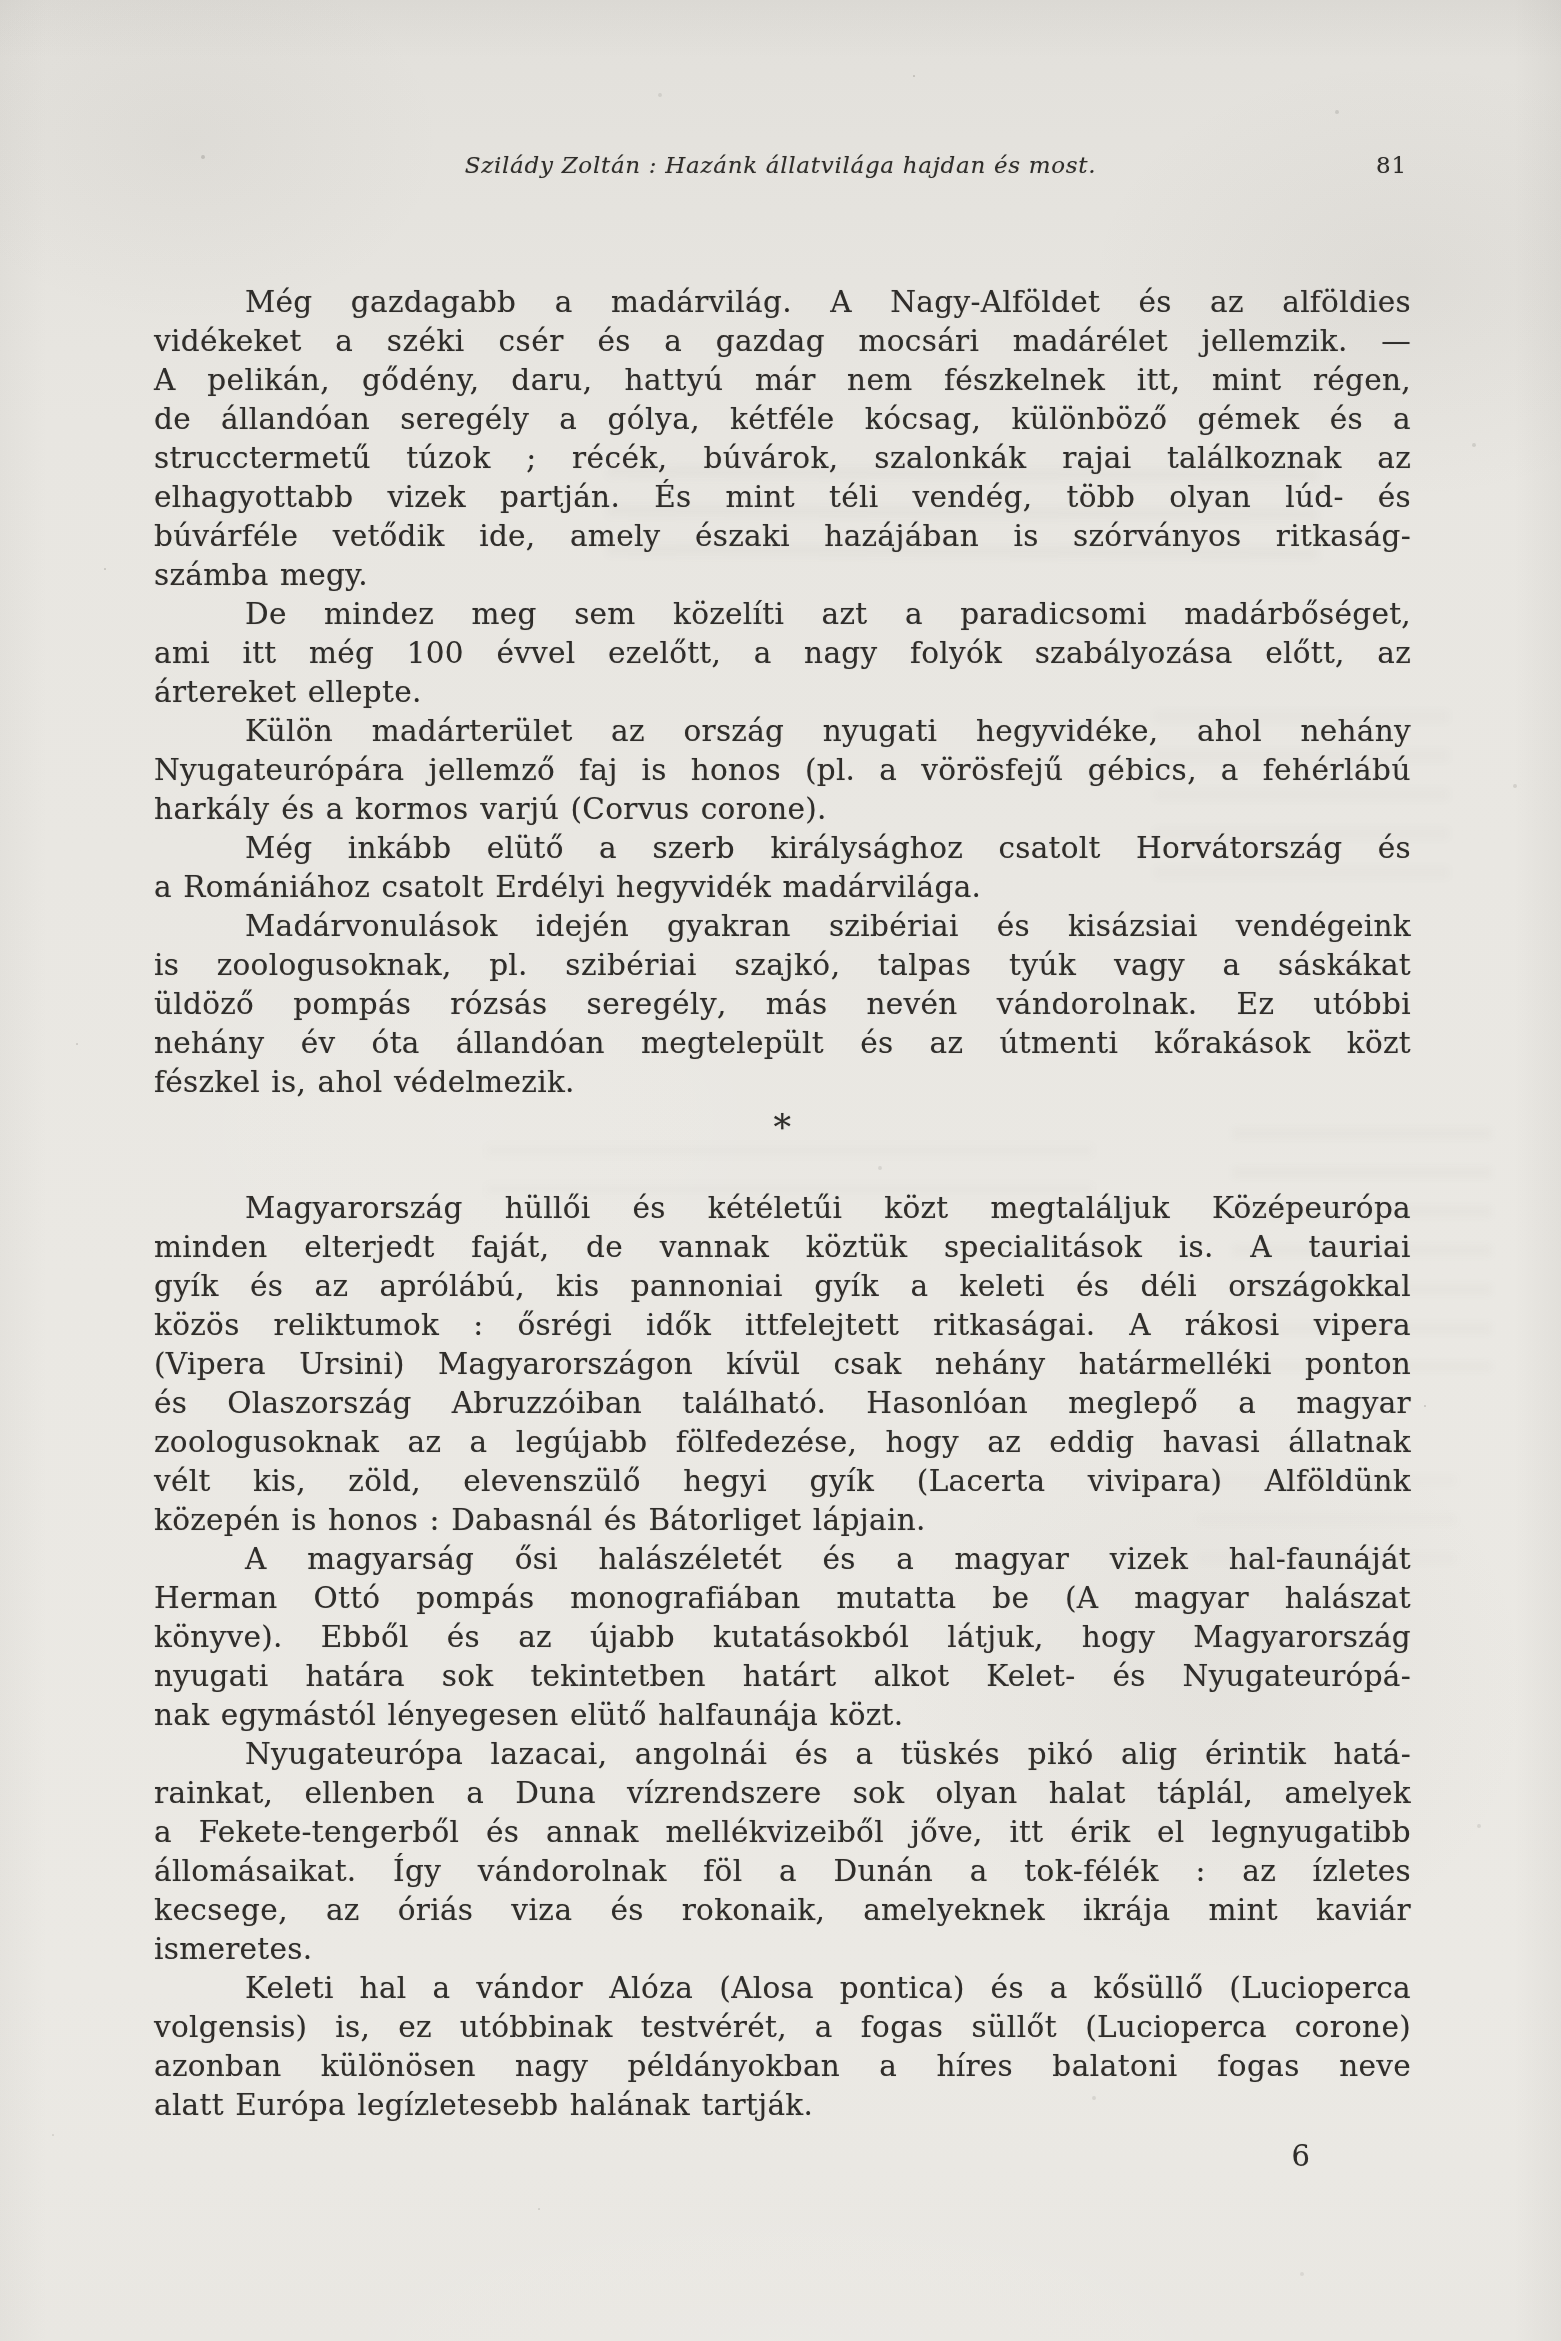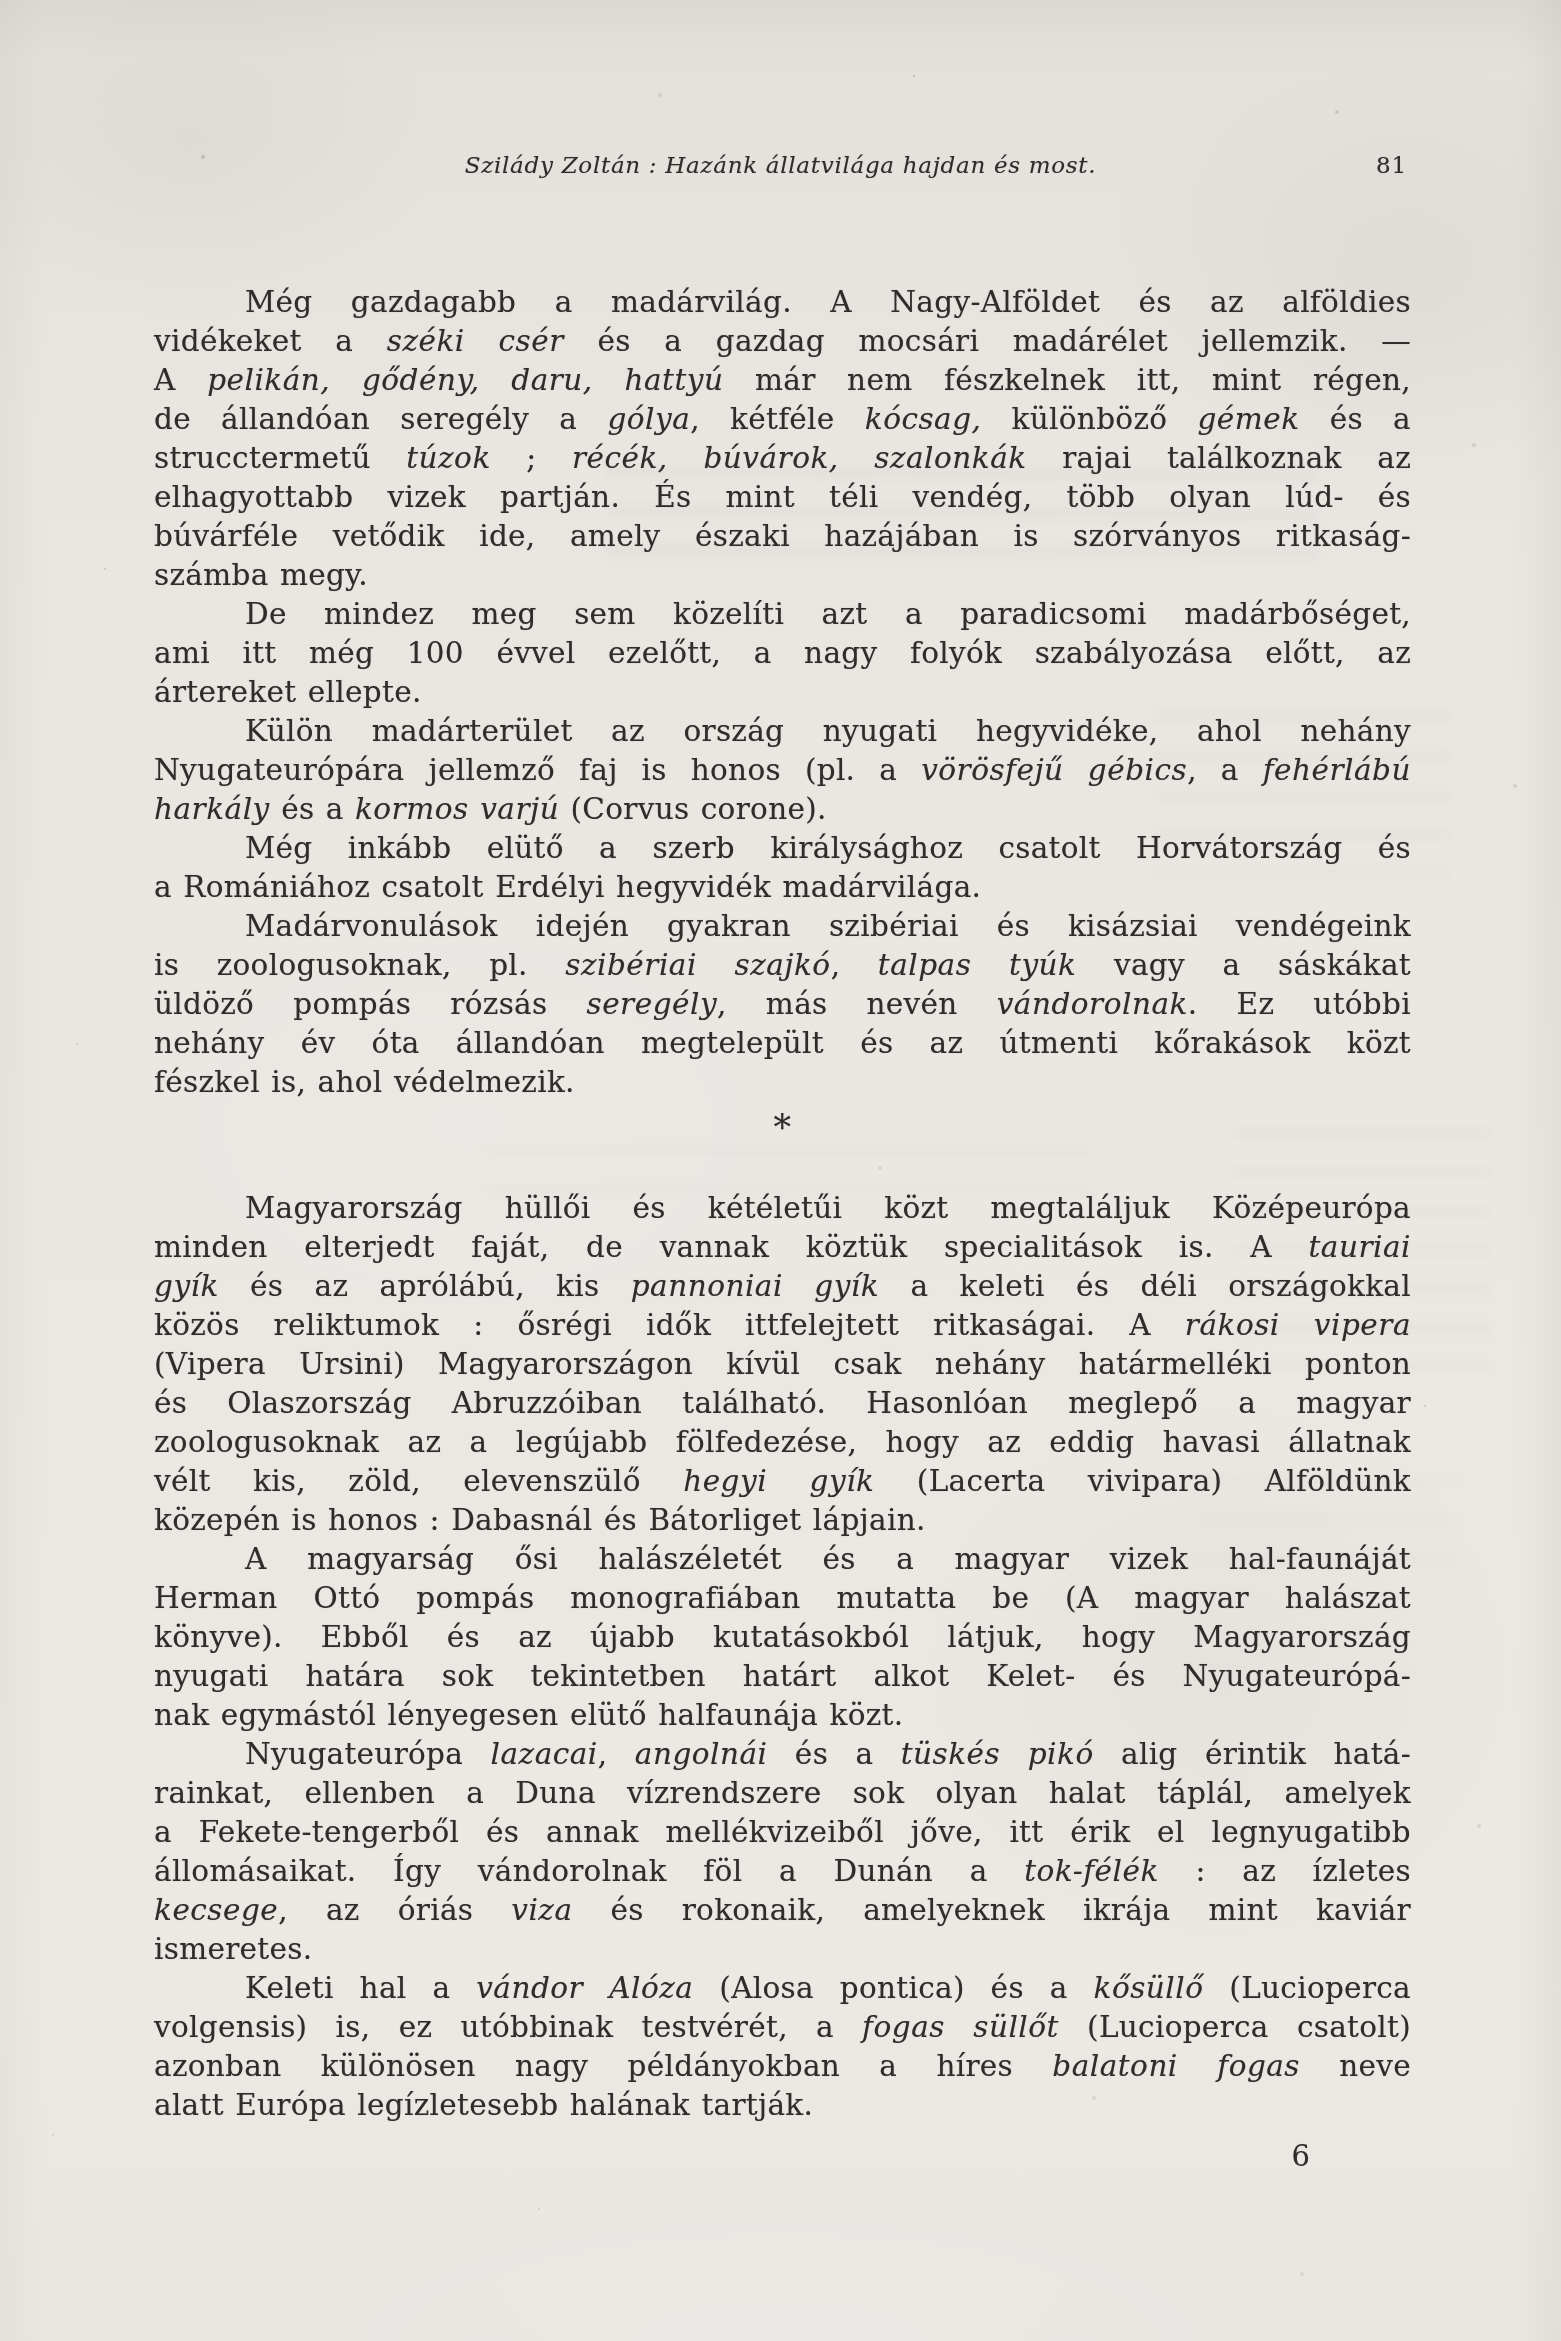--- a/index.html
+++ b/index.html
@@ -67,21 +67,21 @@
   .page-body {
     position: absolute; left: 154px; right: 150px; top: 283px;
     font-size: 29.5px; line-height: 39px;
     letter-spacing: 0.3px; word-spacing: 1.7px;
     text-shadow: 0 0 0.9px rgba(47,45,42,0.38);
   }
   .paragraph { margin: 0; }
   .line { text-align: justify; text-align-last: justify; }
   .line.last { text-align-last: left; }
   .line.first { padding-left: 91px; }
-  .it { font-style: italic; letter-spacing: 0.5px; }
+  .it { letter-spacing: 0.5px; }
 
   .separator {
     height: 39px; line-height: 39px; margin: 7px 0 41px 0;
     text-align: center; font-size: 35px;
     text-shadow: 0 0 0.9px rgba(47,45,42,0.38);
   }
 
   .page-footer {
     position: absolute; left: 154px; right: 154px; top: 2139px;
     text-align: right; padding-right: 97px; box-sizing: border-box;
@@ -160,21 +160,21 @@
       <div class="paragraph">
         <div class="line first"><span>Nyugateurópa </span><span class="it">lazacai</span><span>, </span><span class="it">angolnái</span><span> és a </span><span class="it">tüskés pikó</span><span> alig érintik hatá-</span></div>
         <div class="line"><span>rainkat, ellenben a Duna vízrendszere sok olyan halat táplál, amelyek</span></div>
         <div class="line"><span>a Fekete-tengerből és annak mellékvizeiből jőve, itt érik el legnyugatibb</span></div>
         <div class="line"><span>állomásaikat. Így vándorolnak föl a Dunán a </span><span class="it">tok-félék</span><span> : az ízletes</span></div>
         <div class="line"><span class="it">kecsege</span><span>, az óriás </span><span class="it">viza</span><span> és rokonaik, amelyeknek ikrája mint kaviár</span></div>
         <div class="line last"><span>ismeretes.</span></div>
       </div>
       <div class="paragraph">
         <div class="line first"><span>Keleti hal a </span><span class="it">vándor Alóza</span><span> (Alosa pontica) és a </span><span class="it">kősüllő</span><span> (Lucioperca</span></div>
-        <div class="line"><span>volgensis) is, ez utóbbinak testvérét, a </span><span class="it">fogas süllőt</span><span> (Lucioperca csatolt)</span></div>
+        <div class="line"><span>volgensis) is, ez utóbbinak testvérét, a </span><span class="it">fogas süllőt</span><span> (Lucioperca corone)</span></div>
         <div class="line"><span>azonban különösen nagy példányokban a híres </span><span class="it">balatoni fogas</span><span> neve</span></div>
         <div class="line last"><span>alatt Európa legízletesebb halának tartják.</span></div>
       </div>
     </main>
 
   <div class="page-footer">
     <span>6</span>
   </div>
 </div>
 

